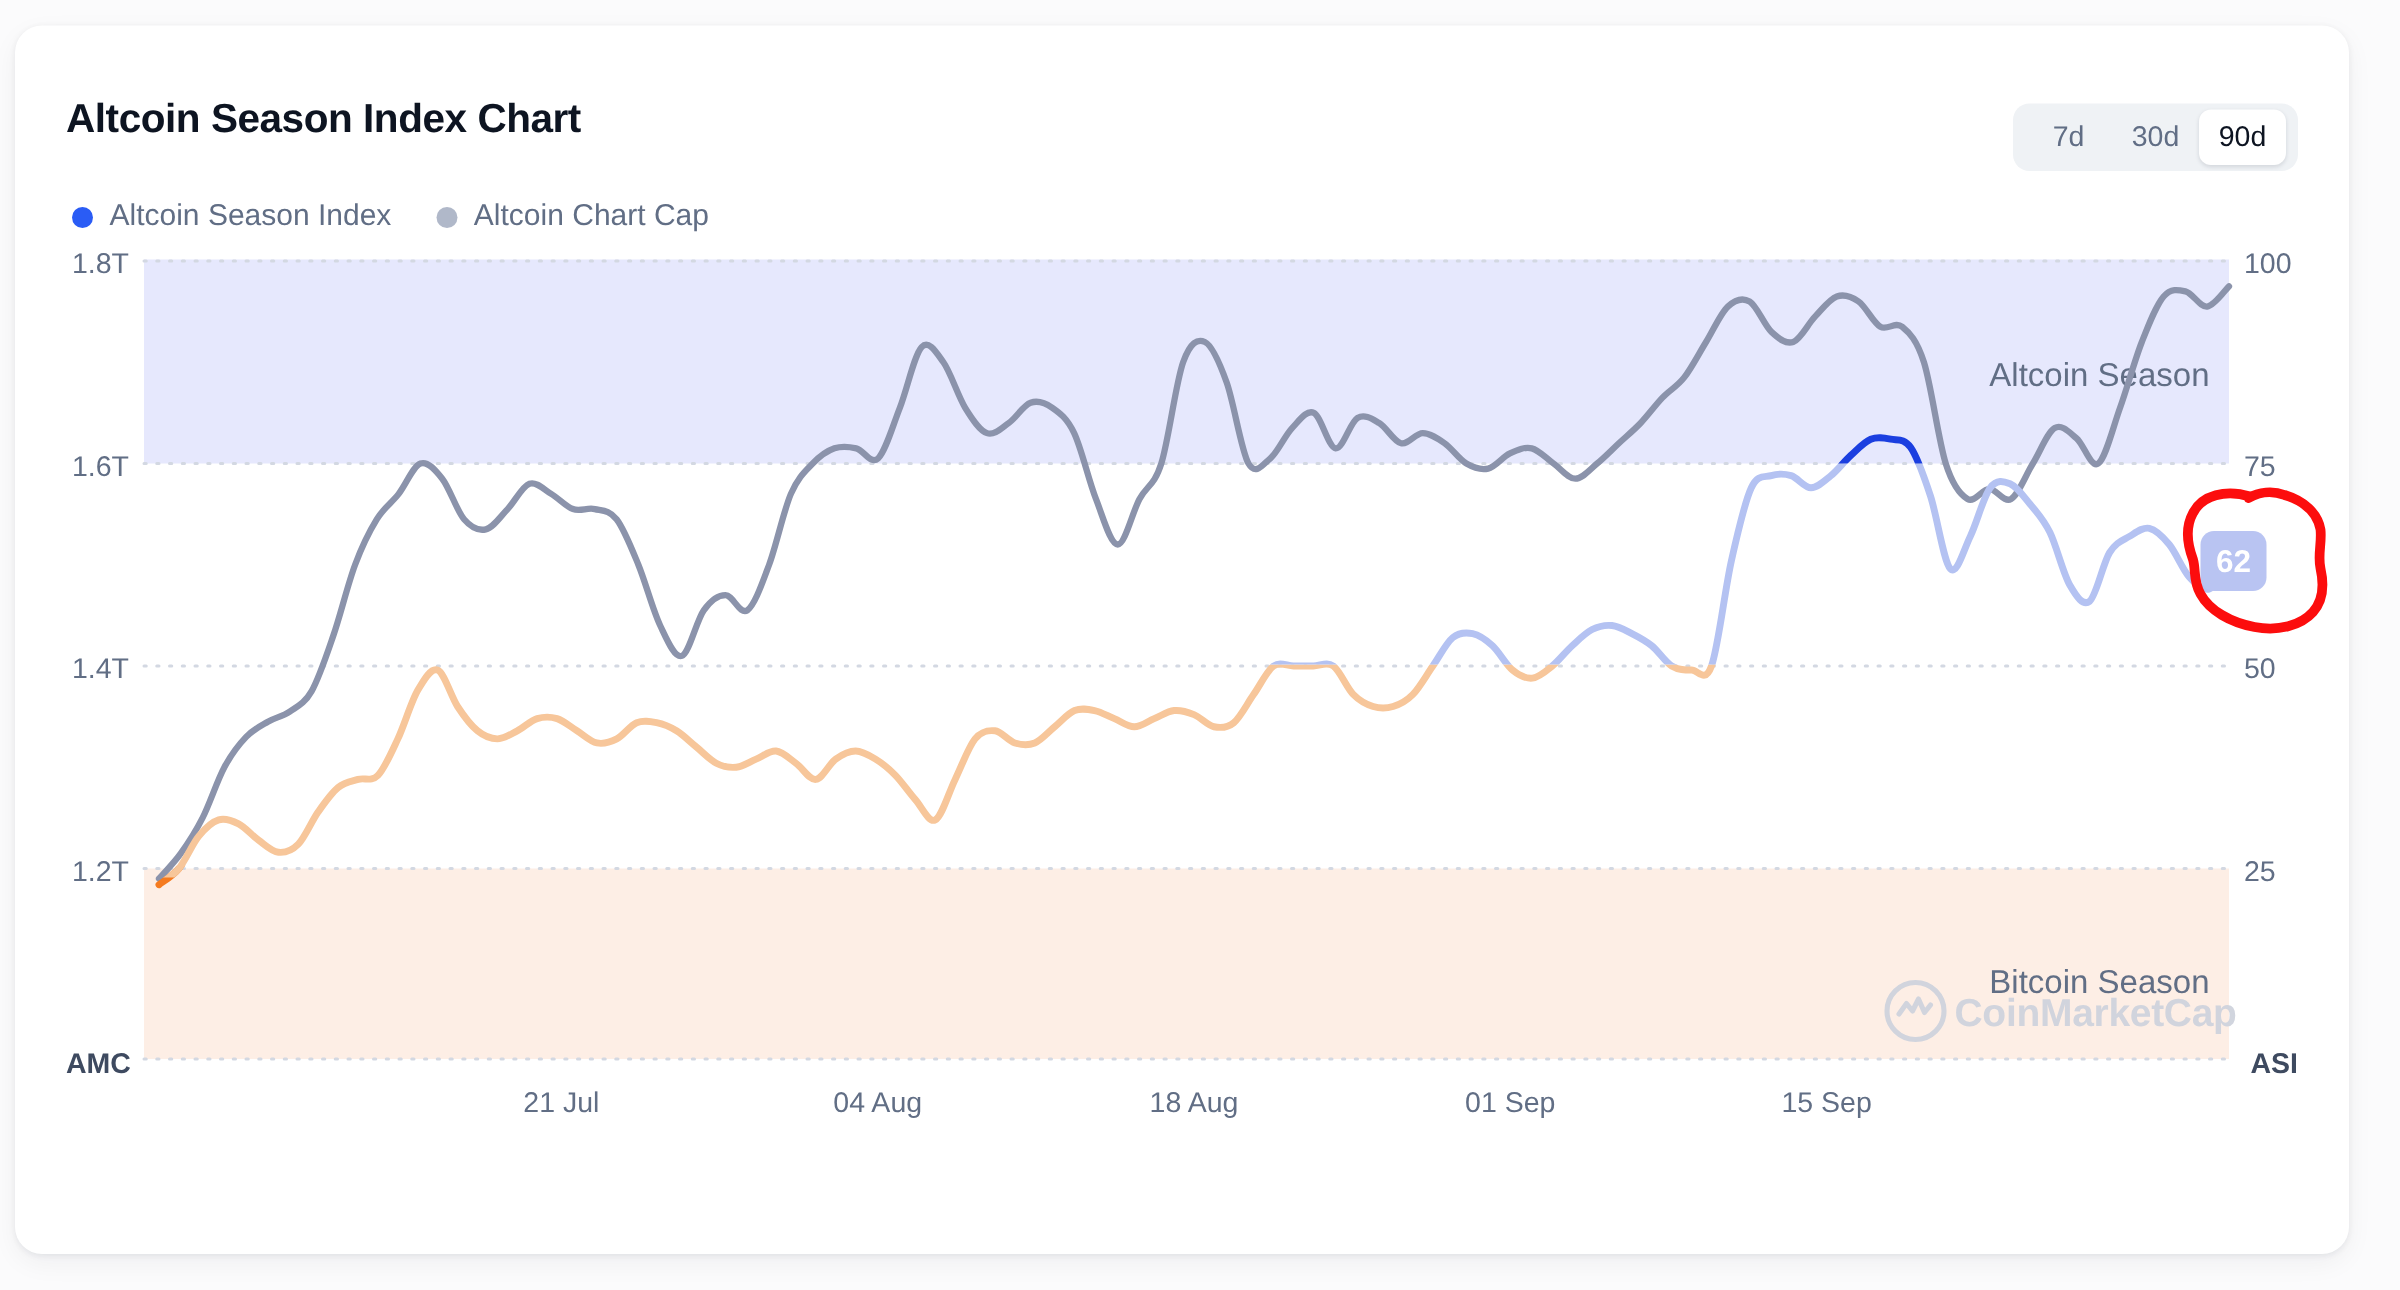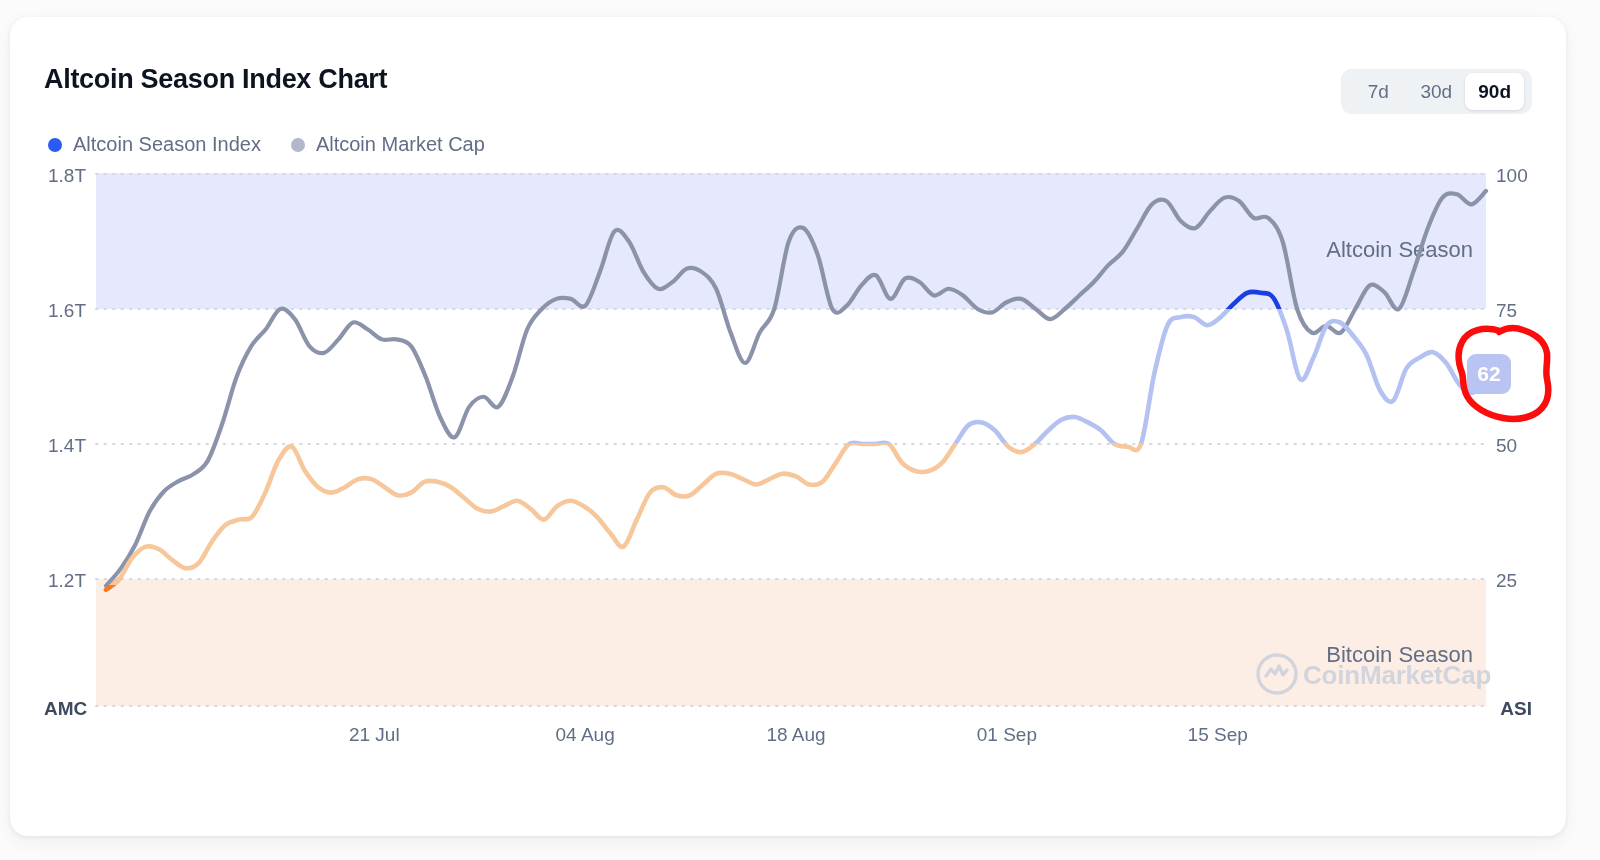--- a/index.html
+++ b/index.html
@@ -51,21 +51,21 @@
     color: #616e85;
     border-radius: 8px;
     cursor: pointer;
     background: transparent;
     border: none;
     font-family: "Liberation Sans", sans-serif;
   }
   .range-btn.active {
     background: #ffffff;
     color: #0d1421;
-    font-weight: 700;
+    font-weight: 400;
     box-shadow: 0 1px 3px rgba(18,24,48,0.13);
   }
 
   
   .legend {
     position: absolute;
     left: 38px; top: 116px;
     display: flex; align-items: center;
     gap: 30px;
   }
@@ -97,21 +97,21 @@
       <button class="range-btn active">90d</button>
     </div>
 
     <div class="legend">
       <div class="legend-item">
         <span class="legend-dot" style="background:#2a5cf5"></span>
         <span class="legend-label">Altcoin Season Index</span>
       </div>
       <div class="legend-item">
         <span class="legend-dot" style="background:#b0b8c9"></span>
-        <span class="legend-label">Altcoin Market Cap</span>
+        <span class="legend-label">Altcoin Chart Cap</span>
       </div>
     </div>
 
     <div class="chart-wrap">
       <svg class="chart-svg" width="1556" height="819" viewBox="0 0 1556 819">
         <defs>
           <clipPath id="clipHigh">
               <rect x="86" y="150" width="1390" height="142"></rect>
             </clipPath>
           <clipPath id="clipMid">

